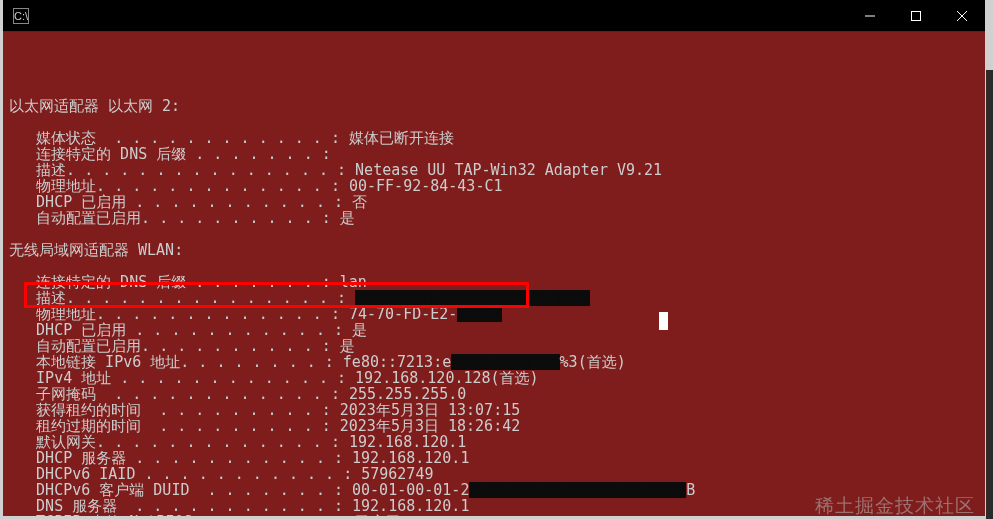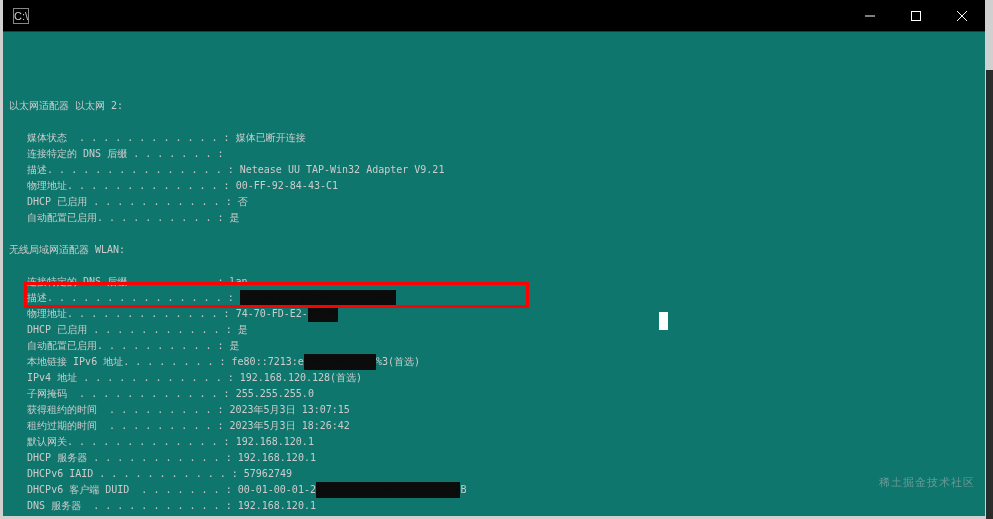--- a/index.html
+++ b/index.html
@@ -41,23 +41,23 @@
     .titlebar-text { flex: 0 0 auto; }
     .titlebar-spacer { flex: 1; }
     .win-btn {
       width: 46px; height: 32px;
       display: flex; align-items: center; justify-content: center;
       color: #fff; font-size: 12px;
     }
     .win-btn svg { width: 10px; height: 10px; stroke: #fff; fill: none; }
     .terminal {
       flex: 1;
-      background: #0f766e;
+      background: #7f1d1d;
       color: #cccccc;
-      font-size: 10px;
+      font-size: 15px;
       line-height: 16px;
       padding: 2px 0 0 0;
       white-space: pre;
       font-family: 'NSimSun', 'SimSun', 'Consolas', monospace;
       position: relative;
       overflow: hidden;
     }
     .terminal .line { padding-left: 6px; height: 16px; }
     .highlight-box {
       position: absolute;
@@ -71,24 +71,24 @@
       background: #fff;
     }
     .redact {
       display: inline-block;
       background: #0c0c0c;
       color: #0c0c0c;
     }
     .watermark {
       position: absolute;
       right: 18px;
-      bottom: 29px;
+      bottom: 0;
       color: rgba(180,180,180,0.55);
       font-family: Liberation Mono, monospace;
-      font-size: 11px;
+      font-size: 19px;
       letter-spacing: 1px;
       pointer-events: none;
     }
     .bg-side {
       position: absolute;
       right: 0; top: 70px; bottom: 0; width: 7px;
       background: #2b2b2b;
     }
   </style>
 </head>

